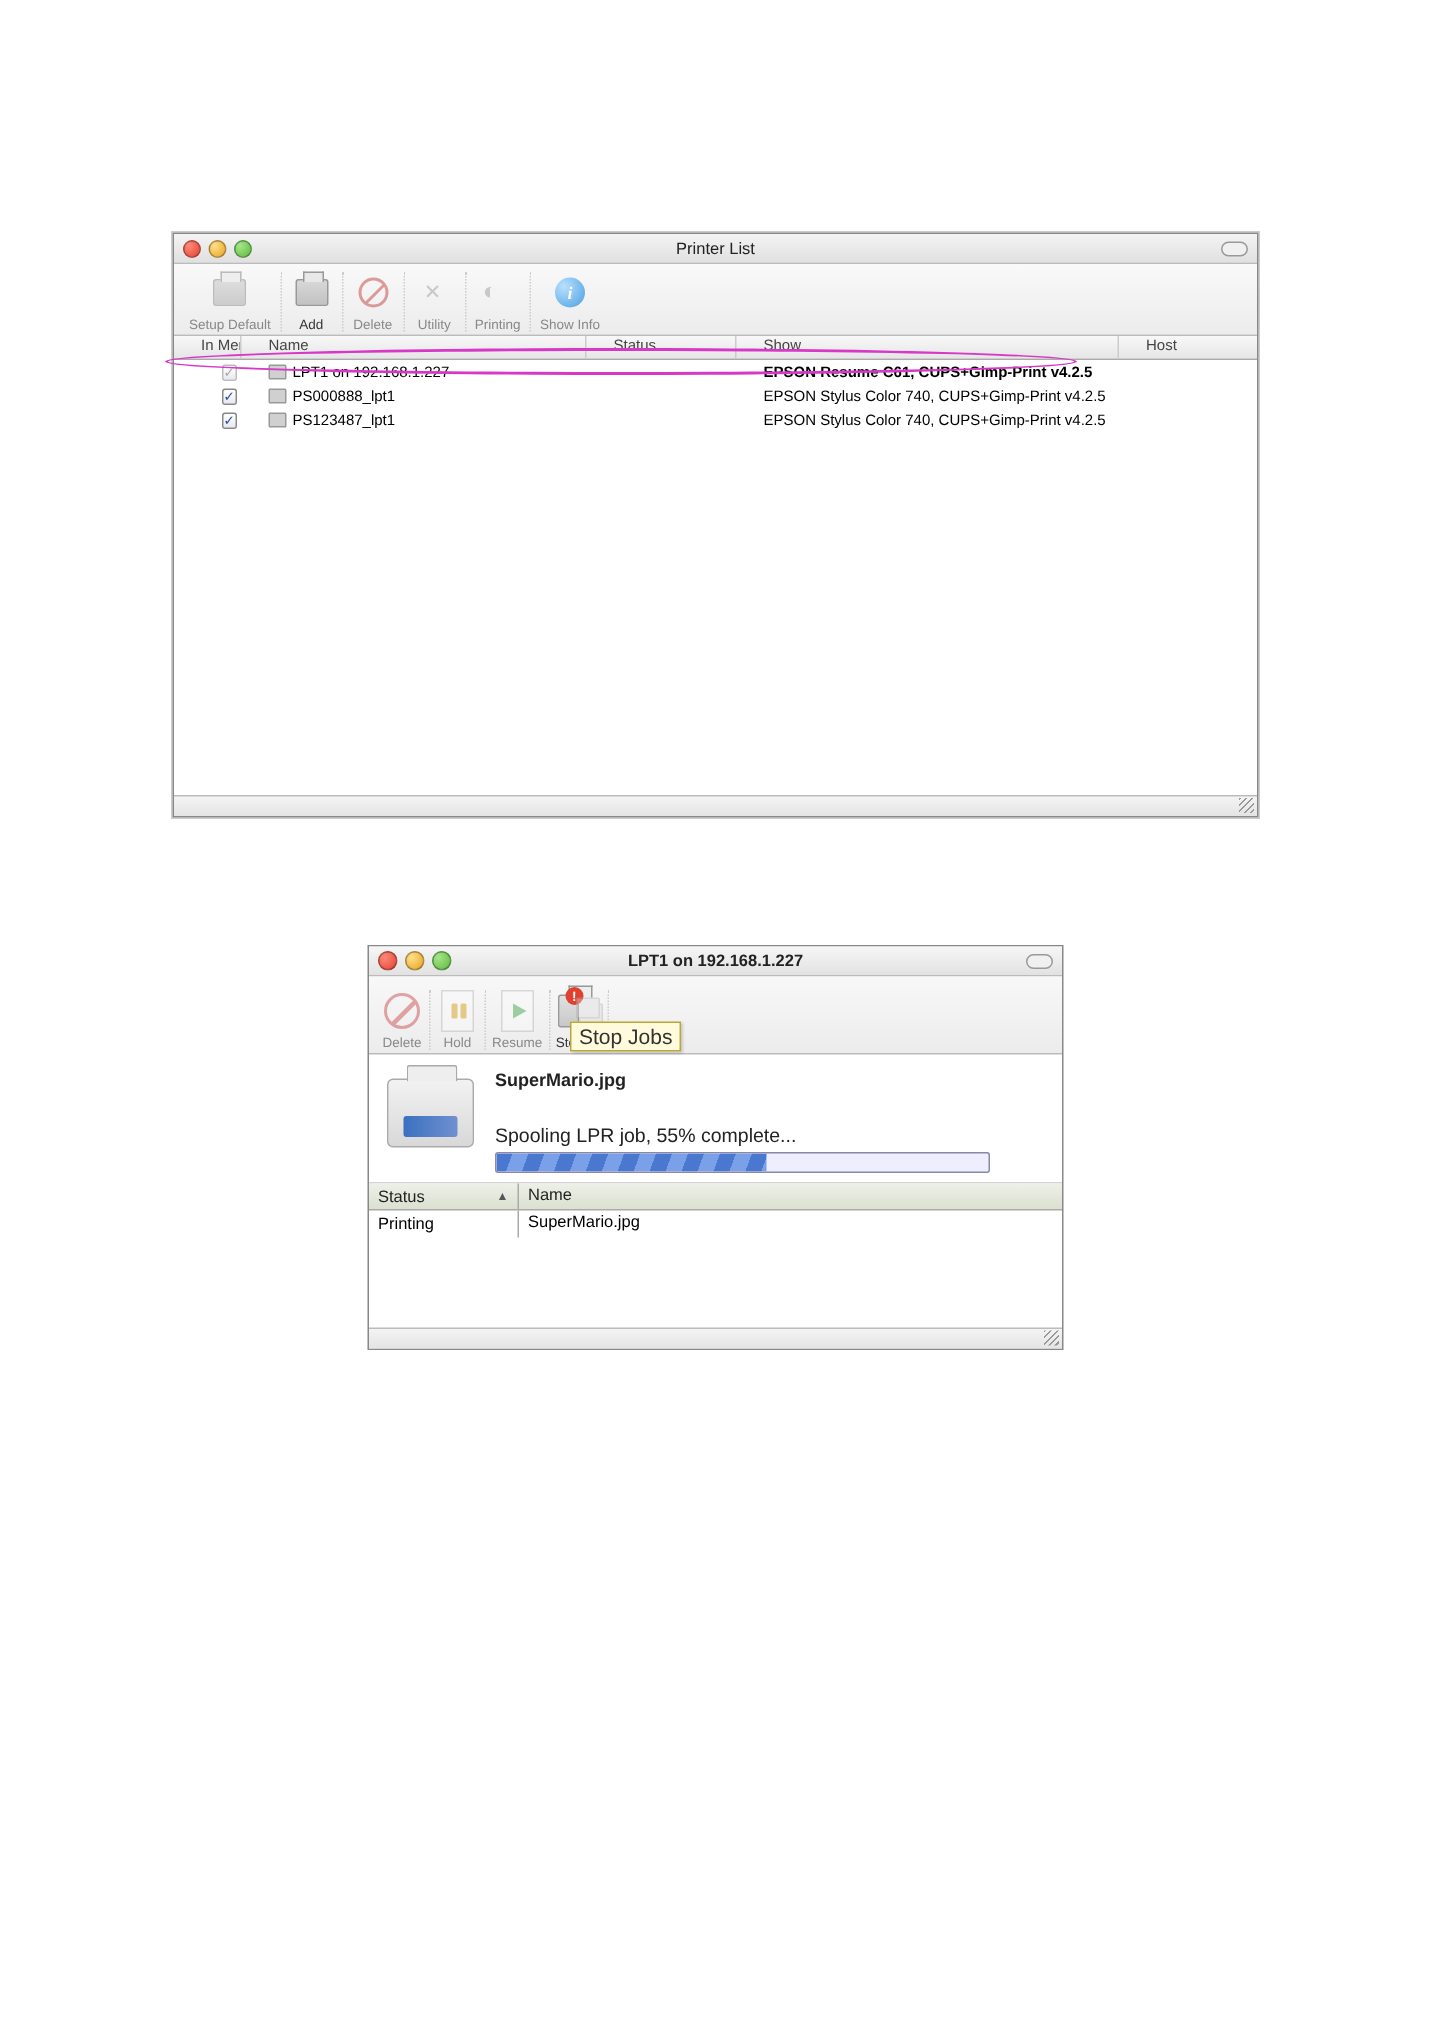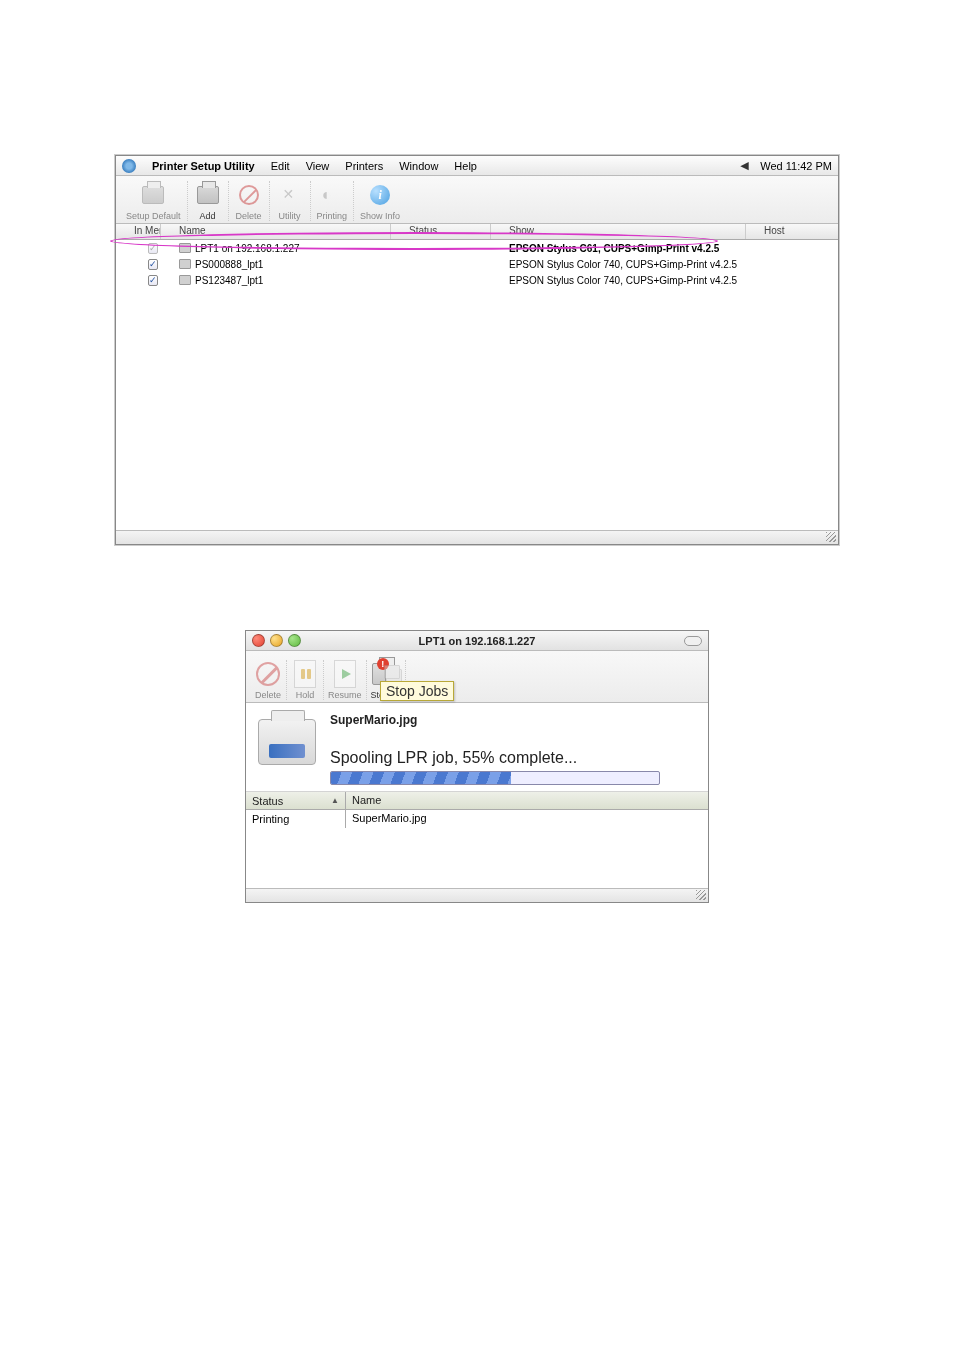--- a/index.html
+++ b/index.html
@@ -179,21 +179,21 @@
     .big-printer {
       width: 58px; height: 46px; margin-top: 6px;
       background: linear-gradient(#f2f2f2,#d8d8d8);
       border: 1px solid #aaa; border-radius: 4px;
       position: relative;
     }
     .big-printer::before { content:""; position:absolute; top:-10px; left:12px; width:32px; height:10px; background:#eee; border:1px solid #aaa; border-bottom:none; border-radius:2px 2px 0 0; }
     .big-printer::after { content:""; position:absolute; bottom:6px; left:10px; width:36px; height:14px; background:linear-gradient(90deg,#3a70c0,#7090d0); border-radius:2px; }
     .job-info { flex:1; padding-left: 14px; }
     .job-filename { font-size: 12px; font-weight: 600; color:#222; margin-bottom: 22px; }
-    .job-status { font-size: 16px; color:#222; margin-bottom: 4px; }
+    .job-status { font-size: 13px; color:#222; margin-bottom: 4px; }
     .progress {
       height: 14px; width: 330px;
       background: #eef;
       border: 1px solid #88a;
       border-radius: 2px;
       overflow: hidden;
       position: relative;
     }
     .progress-fill {
       height: 100%;
@@ -217,33 +217,30 @@
       background: linear-gradient(to bottom,#f4f4f4,#e4e4e4);
       border-top: 1px solid #bbb;
       position: relative;
     }
   </style>
 </head>
 <body>
 
 <div class="window1">
 
-  <div class="menubar">
-    <div class="apple"></div>
-    <div class="menubar-item bold">Printer Setup Utility</div>
-    <div class="menubar-item">Edit</div>
-    <div class="menubar-item">View</div>
-    <div class="menubar-item">Printers</div>
-    <div class="menubar-item">Window</div>
-    <div class="menubar-item">Help</div>
-    <div class="menubar-spacer"></div>
-    <div class="speaker">◀</div>
-    <div class="menubar-time">Wed 11:42 PM</div>
-  </div>
-
+
+  <div class="titlebar">
+    <div class="traffic-lights">
+      <div class="tl red"></div>
+      <div class="tl yellow"></div>
+      <div class="tl green"></div>
+    </div>
+    <div class="titlebar-title">Printer List</div>
+    <div class="titlebar-pill"></div>
+  </div>
 
   <div class="toolbar">
     <div class="tb-btn">
       <div class="tb-icon">
           <div class="icon-printer-gray"></div>
         </div>
       <span>Setup Default</span>
     </div>
     <div class="tb-btn active">
       <div class="tb-icon">
@@ -292,21 +289,21 @@
       <div class="list-row">
         <div class="col col-inmenu">
             <span class="checkbox gray">✓</span>
           </div>
         <div class="col col-name">
             <span class="printer-mini"></span>
             <span>LPT1 on 192.168.1.227</span>
           </div>
         <div class="col col-status"></div>
         <div class="col col-kind">
-            <span style="font-weight:bold;">EPSON Stylus C61, CUPS+Gimp-Print v4.2.5</span>
+            <span style="font-weight:bold;">EPSON Resume C61, CUPS+Gimp-Print v4.2.5</span>
           </div>
         <div class="col col-host"></div>
       </div>
 
       <div class="list-row">
         <div class="col col-inmenu">
             <span class="checkbox">✓</span>
           </div>
         <div class="col col-name">
             <span class="printer-mini"></span>

